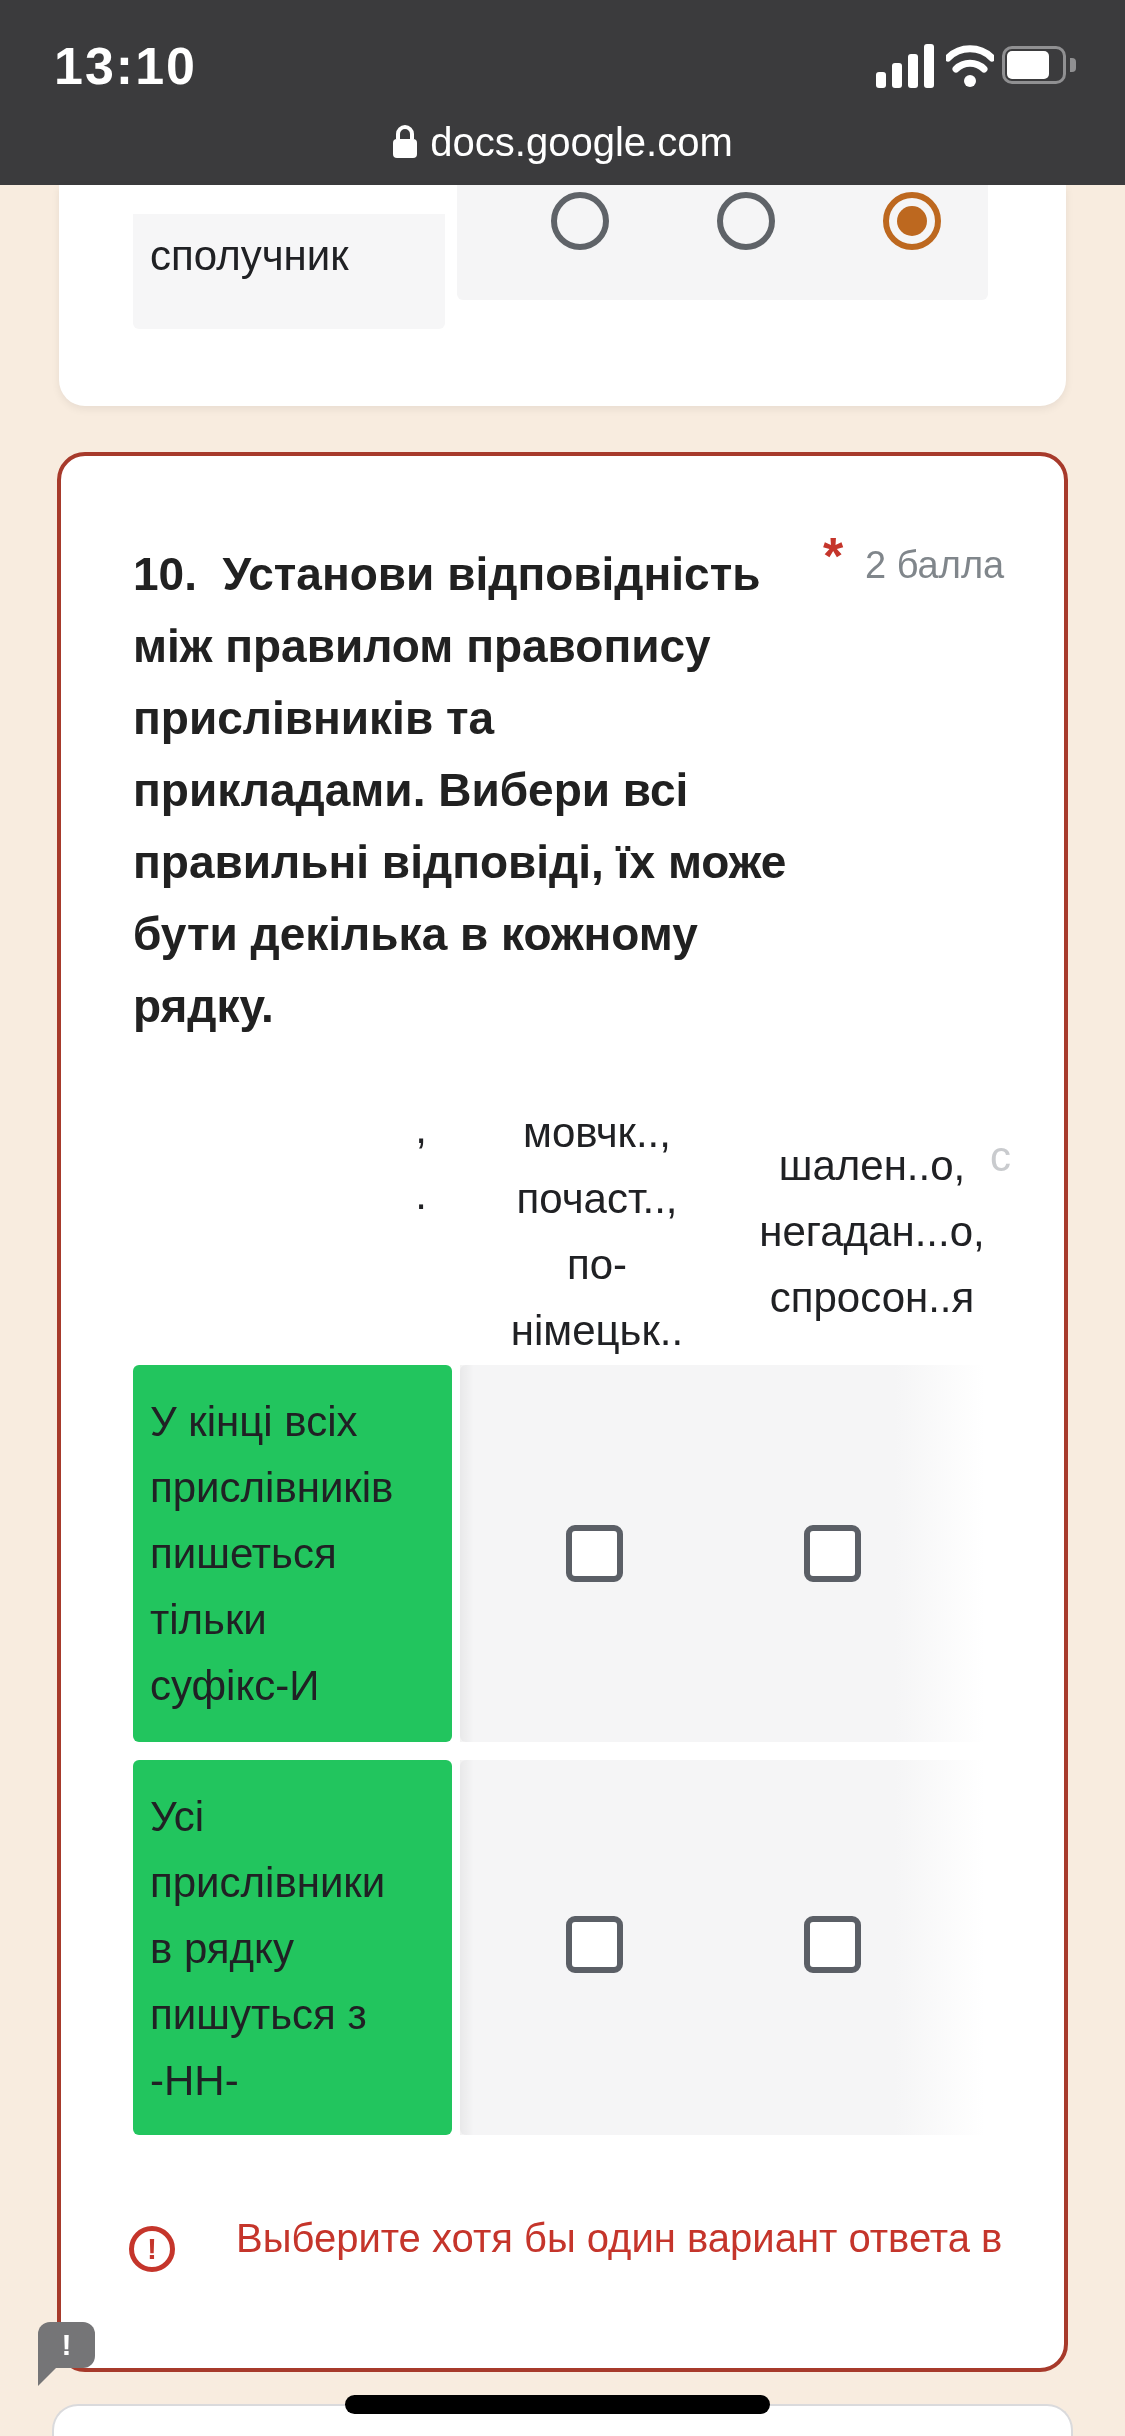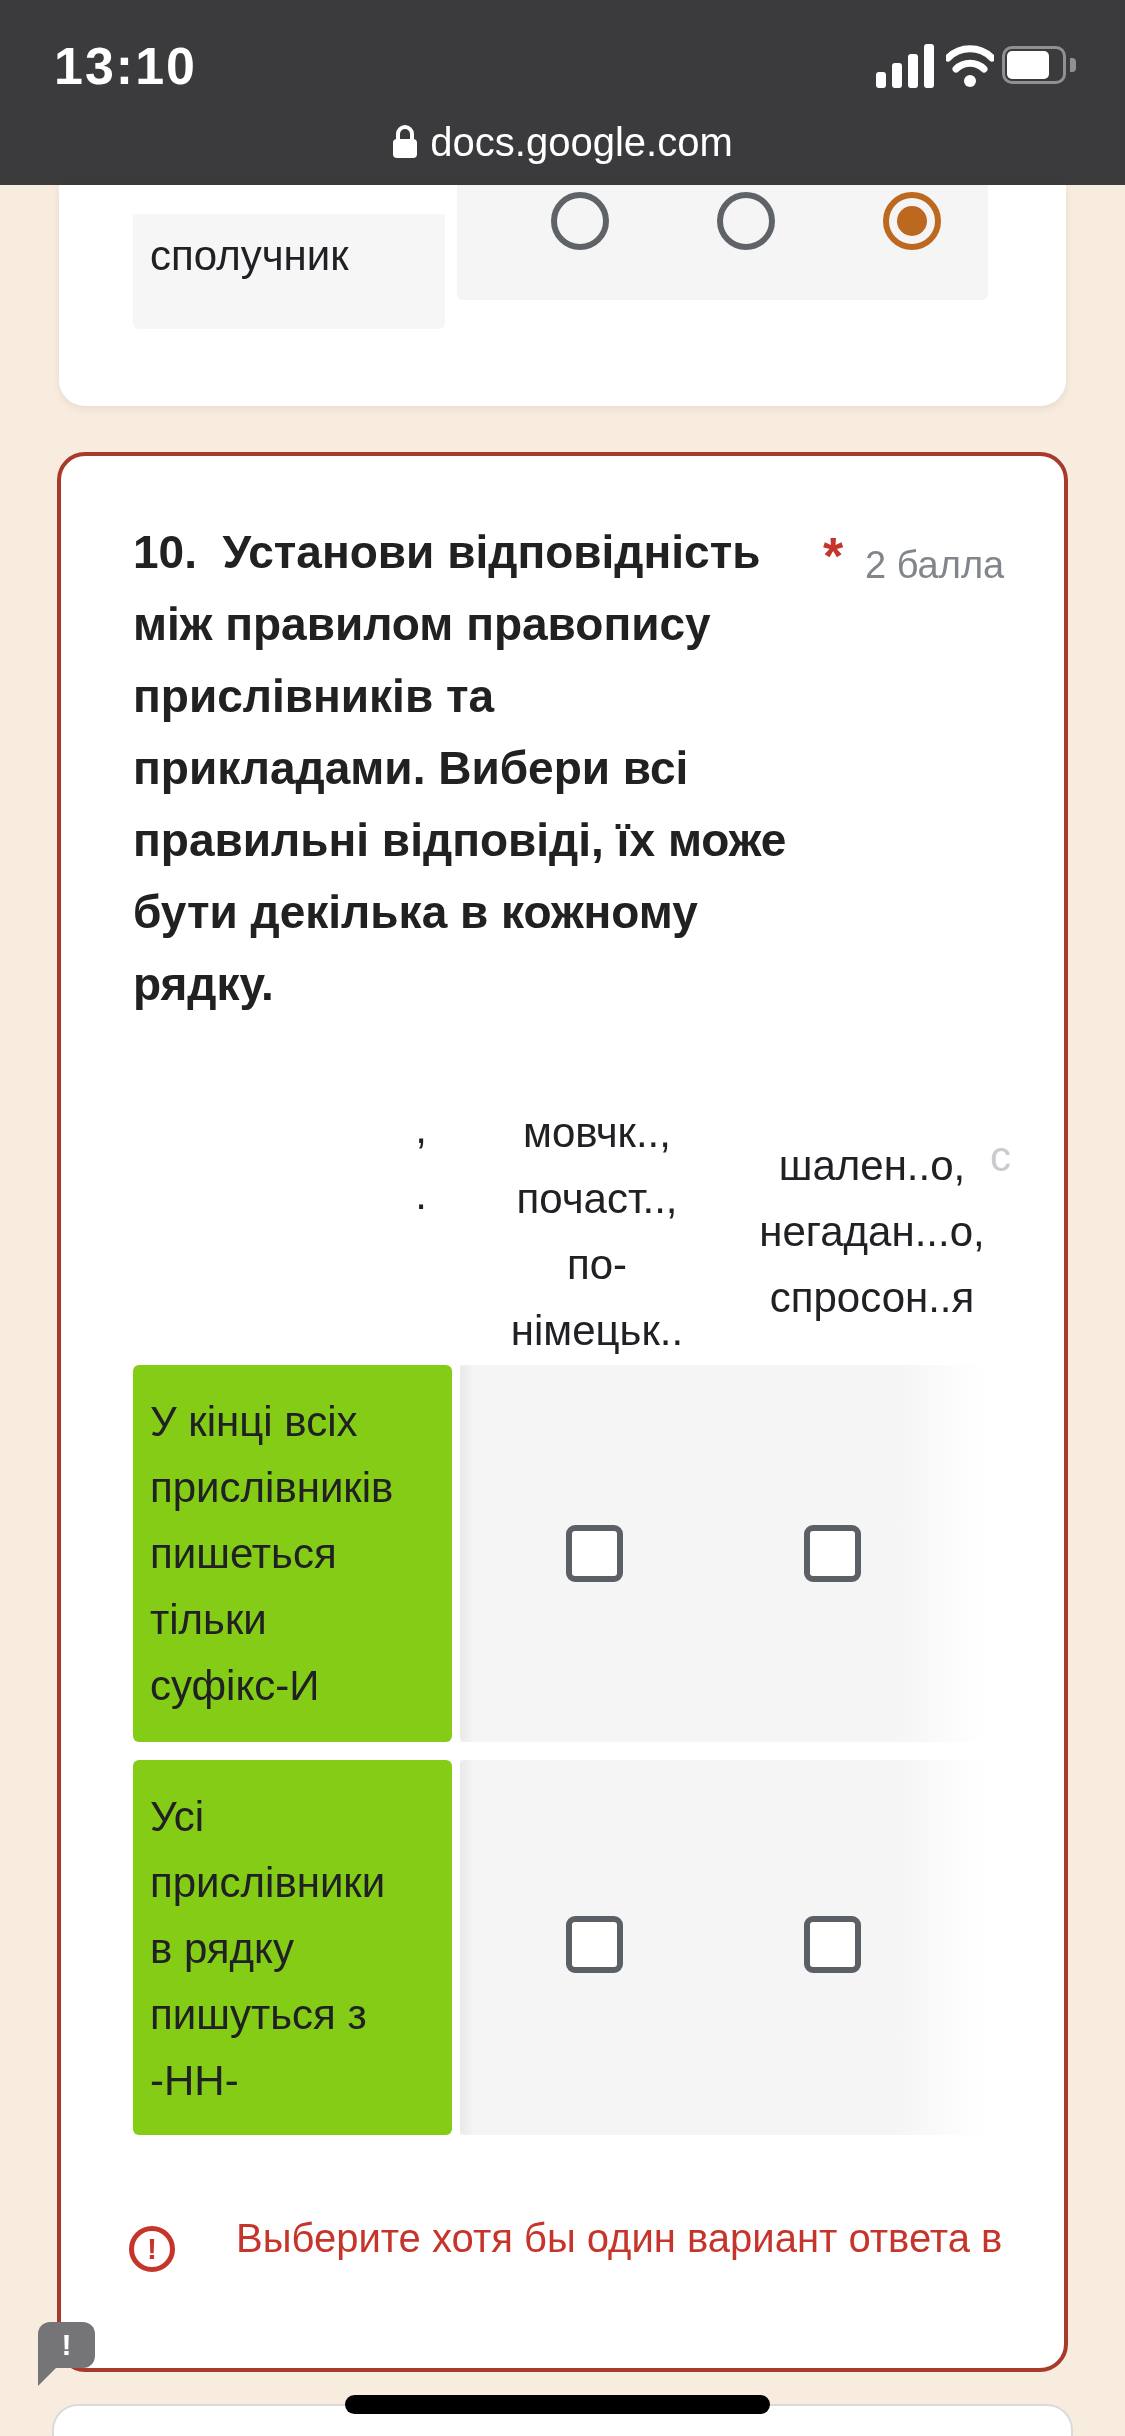--- a/index.html
+++ b/index.html
@@ -25,31 +25,31 @@
   .tc-label-cell{position:absolute;left:74px;top:0;width:312px;height:115px;background:#f6f6f7;border-radius:0 0 6px 6px;margin-top:29px;}
   .tc-label{position:absolute;left:17px;top:18px;font-size:42px;color:#202124;}
   .tc-opts{position:absolute;left:398px;top:0;width:531px;height:115px;background:#f5f5f6;border-radius:0 0 6px 6px;}
   .radio{position:absolute;top:7px;width:58px;height:58px;border:6px solid #5f6368;border-radius:50%;box-sizing:border-box;background:transparent;}
   .radio.sel{border-color:#bd681f;}
   .radio.sel .dot{position:absolute;left:50%;top:50%;width:30px;height:30px;margin:-15px 0 0 -15px;background:#bd681f;border-radius:50%;}
 
   
   .card-q{position:absolute;left:57px;top:452px;width:1011px;height:1920px;background:#fff;
           border:4px solid #a73a2b;border-radius:28px;box-sizing:border-box;}
-  .q-title{position:absolute;left:72px;top:60px;width:720px;}
+  .q-title{position:absolute;left:72px;top:82px;width:720px;}
   .q-title .tl{font-size:46px;font-weight:700;line-height:72px;color:#212121;white-space:pre;}
   .q-star{position:absolute;left:762px;top:70px;font-size:52px;font-weight:700;color:#c5352b;}
   .q-points{position:absolute;left:804px;top:88px;font-size:38px;color:#80868b;}
 
   .hdr{position:absolute;text-align:center;}
   .hdr .hl{font-size:42px;line-height:66px;color:#202124;white-space:pre;}
   .frag{color:#3c4043;font-size:42px;line-height:66px;}
   .frag-r{color:#c9cbce;font-size:42px;}
 
-  .row-label-cell{position:absolute;left:72px;width:319px;background:#84cc16;border-radius:6px;}
+  .row-label-cell{position:absolute;left:72px;width:319px;background:#22c55e;border-radius:6px;}
   .row-label-text{position:absolute;left:17px;}
   .row-label-text .rl{font-size:42px;line-height:66px;color:#202124;white-space:pre;}
   .row-opts{position:absolute;left:399px;width:530px;
             background:linear-gradient(to right,#f5f5f6 82%,rgba(245,245,246,0) 99%);border-radius:6px;}
   .row-opts .lshadow{position:absolute;left:0;top:0;width:14px;height:100%;
             background:linear-gradient(to right,rgba(0,0,0,0.05),rgba(0,0,0,0));}
   .checkbox{position:absolute;width:57px;height:57px;border:6px solid #5b5f66;border-radius:9px;background:#fff;box-sizing:border-box;}
 
   .err-icon{position:absolute;left:68px;top:1770px;width:46px;height:46px;border:5px solid #c5352b;border-radius:50%;
             box-sizing:border-box;color:#c5352b;font-size:30px;font-weight:700;text-align:center;line-height:36px;}

